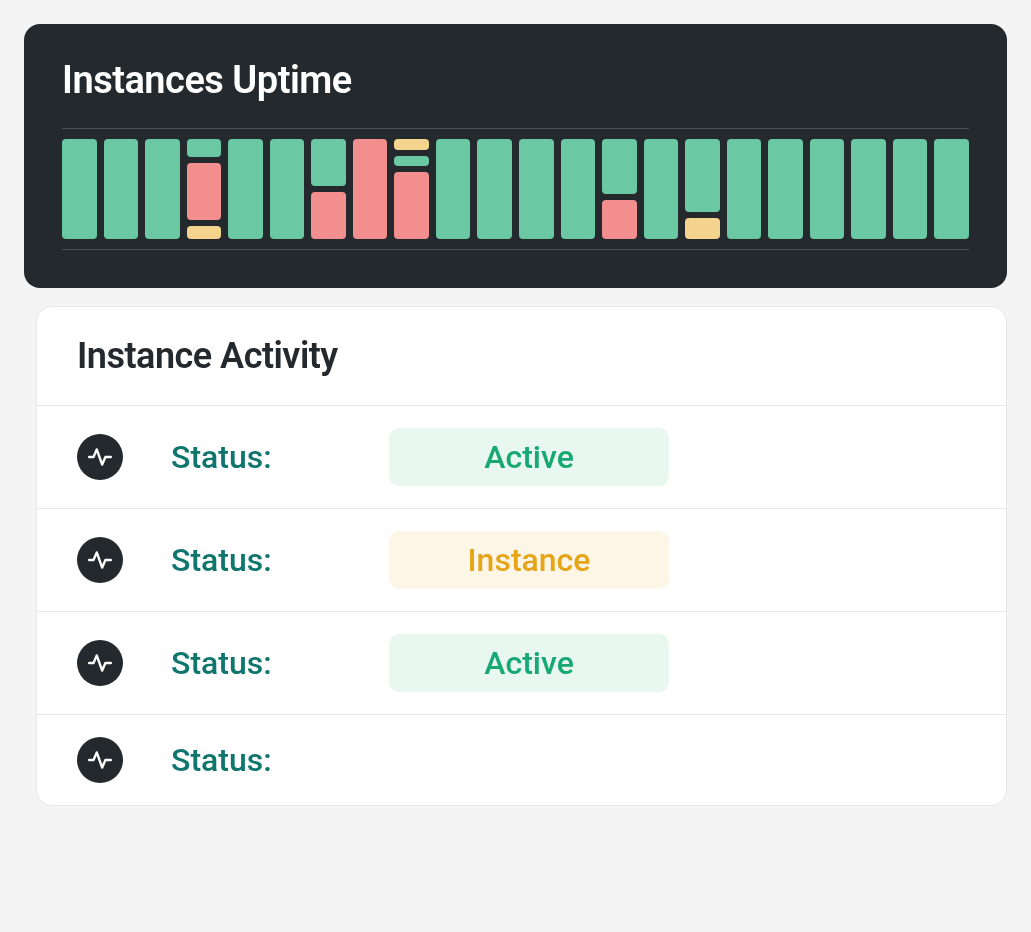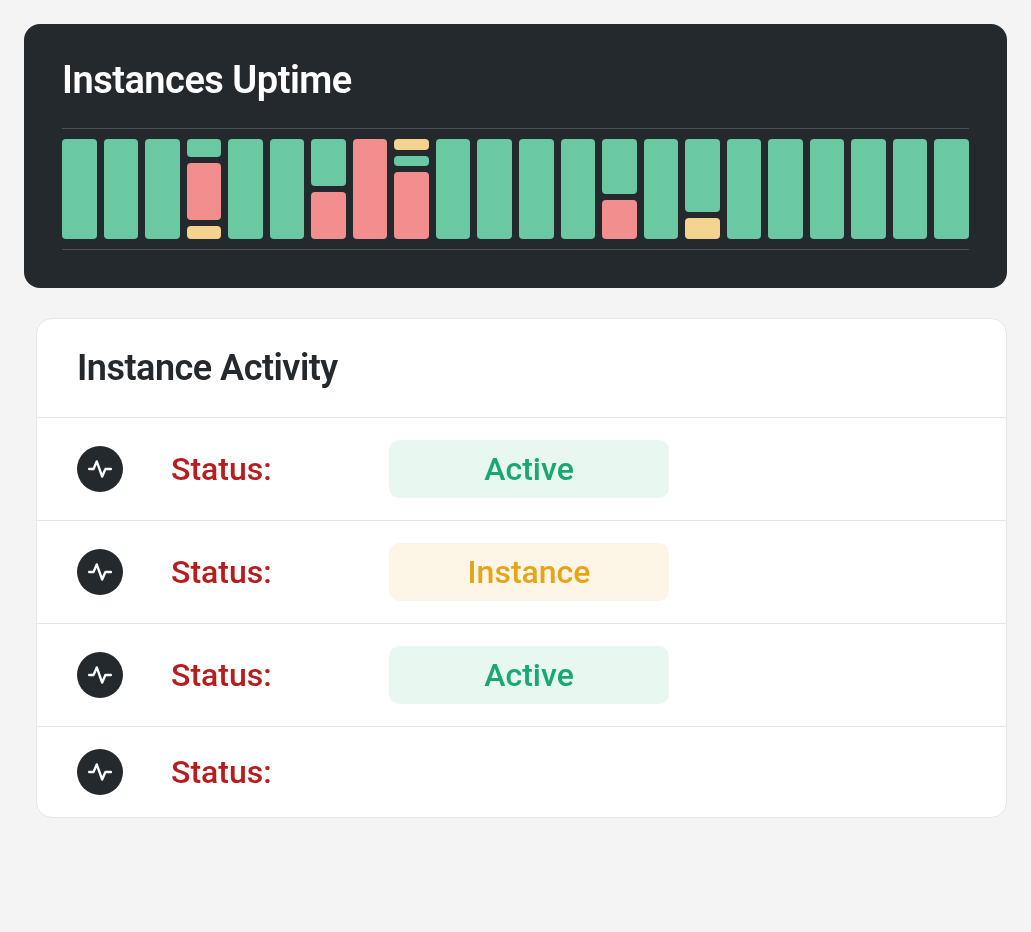--- a/index.html
+++ b/index.html
@@ -7,21 +7,21 @@
   body {
     font-family: -apple-system, BlinkMacSystemFont, "Segoe UI", Roboto, "Helvetica Neue", Arial, sans-serif;
     background: #f4f4f5;
     padding: 24px;
   }
   .wrap {
     max-width: 983px;
     margin: 0 auto;
     display: flex;
     flex-direction: column;
-    gap: 30px;
+    gap: 18px;
   }
 
   
   .card-dark {
     background: #24292e;
     border-radius: 16px;
     padding: 34px 38px 38px 38px;
     color: #fff;
   }
   .card-dark h2 {
@@ -89,21 +89,21 @@
     width: 46px; height: 46px;
     background: #24292e;
     border-radius: 50%;
     display: flex;
     align-items: center;
     justify-content: center;
     flex-shrink: 0;
   }
   .label {
     font-size: 32px;
-    color: #b91c1c;
+    color: #0f766e;
     font-weight: 500;
     width: 170px;
   }
   .badge {
     font-size: 32px;
     font-weight: 500;
     padding: 10px 0;
     width: 280px;
     text-align: center;
     border-radius: 10px;

